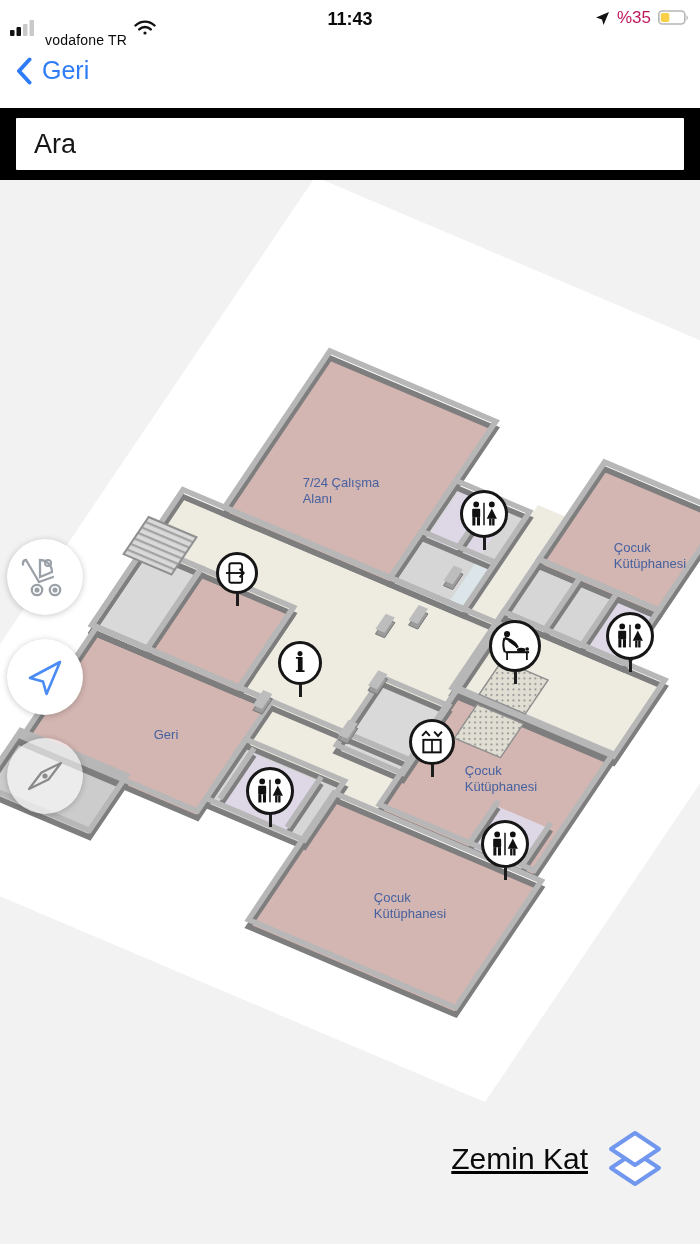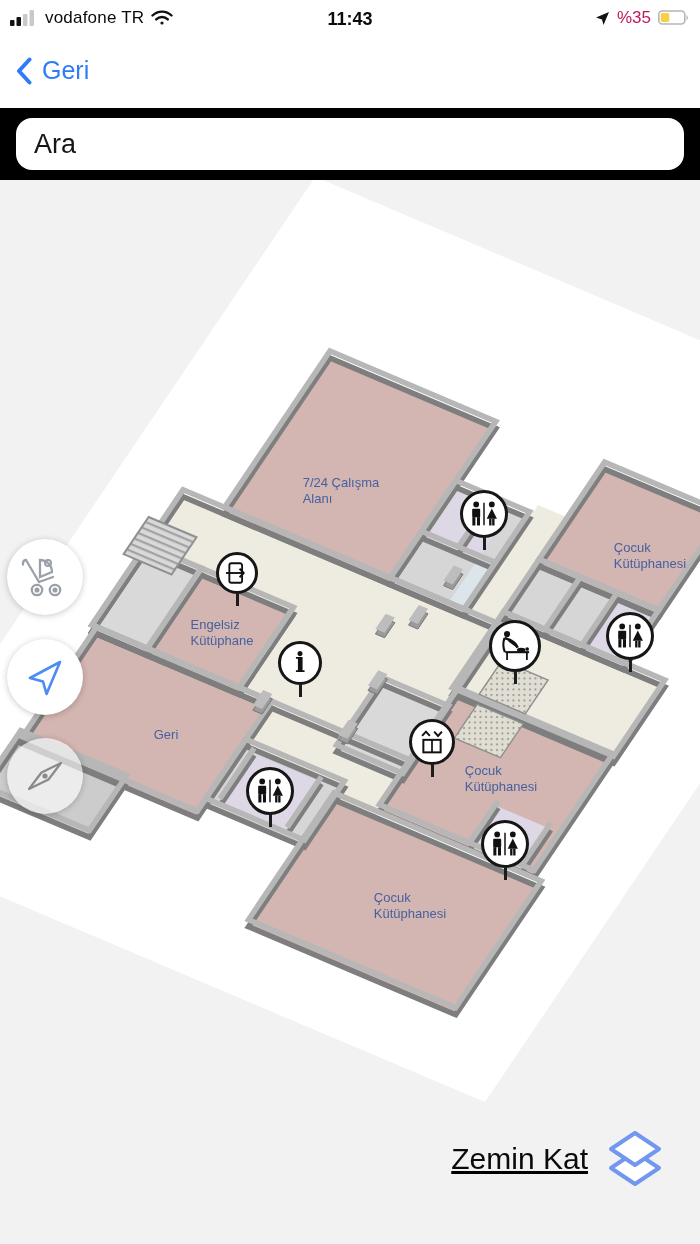--- a/index.html
+++ b/index.html
@@ -1,32 +1,32 @@
 <!DOCTYPE html>
 <html><head>
 <meta charset="utf-8">
 <style>
   html,body{margin:0;padding:0;background:#e9e9e9;}
   #screen{position:relative;width:700px;height:1244px;background:#ffffff;overflow:hidden;
     font-family:"Liberation Sans",sans-serif;}
   
   #statusbar{position:absolute;left:0;top:0;width:700px;height:46px;background:#ffffff;z-index:20;}
   .sb-left{position:absolute;left:10px;top:8px;display:flex;align-items:center;gap:7px;}
-  .sb-carrier{font-size:17px;color:#0b0b0b;letter-spacing:.2px;}
+  .sb-carrier{font-size:14px;color:#0b0b0b;letter-spacing:.2px;margin-top:24px;}
   .sb-time{position:absolute;left:0;right:0;top:9px;text-align:center;font-size:18px;font-weight:700;color:#0b0b0b;}
   .sb-right{position:absolute;right:10px;top:8px;display:flex;align-items:center;gap:7px;}
   .sb-batt-pct{font-size:17px;color:#be185d;text-align:right;}
   
   #navbar{position:absolute;left:0;top:46px;width:700px;height:62px;background:#ffffff;z-index:20;text-align:right;}
   #back-button{position:absolute;left:16px;top:10px;display:flex;align-items:center;gap:10px;cursor:pointer;}
   #back-button span{font-size:25px;color:#2e7cf7;}
   
   #searchband{position:absolute;left:0;top:108px;width:700px;height:72px;background:#000000;z-index:20;}
   #search-input{position:absolute;left:16px;top:10px;width:668px;height:52px;box-sizing:border-box;
-    border:none;border-radius:16px;background:#ffffff;font-size:27px;color:#161616;
+    border:none;border-radius:1px;background:#ffffff;font-size:27px;color:#161616;
     padding:0 18px;font-family:"Liberation Sans",sans-serif;outline:none;}
   
   #map{position:absolute;left:0;top:0;width:700px;height:1244px;z-index:1;}
   #plan-svg{position:absolute;left:0;top:0;}
   .room-label{position:absolute;transform:translate(-50%,-50%);text-align:left;
     font-size:13px;line-height:1.25;color:#46619f;white-space:pre-line;z-index:3;pointer-events:none;}
   
   .marker{position:absolute;transform:translate(-50%,-50%);z-index:4;}
   .marker .bubble{background:#ffffff;border:3px solid #161616;border-radius:50%;
     display:flex;align-items:center;justify-content:center;box-sizing:border-box;}
@@ -145,22 +145,20 @@
           <polygon transform="translate(0,-5)" points="263.2,694.9 272.4,698.9 262.1,714.1 252.9,710.2" fill="#bdbdbd"></polygon>
           <polygon points="385.7,618.7 394.9,622.6 384.6,637.8 375.4,633.9" fill="#9b9b9b" stroke="#777" stroke-width="1"></polygon>
           <polygon transform="translate(0,-5)" points="385.7,618.7 394.9,622.6 384.6,637.8 375.4,633.9" fill="#bdbdbd"></polygon>
         </g>
     </svg>
 
     <div class="room-label" style="left:341px;top:491px;">7/24 Çalışma
 Alanı</div>
     <div class="room-label" style="left:650px;top:556px;">Çocuk
 Kütüphanesi</div>
-    <div class="room-label" style="left:222px;top:633px;">Engelsiz
-Kütüphane</div>
     <div class="room-label" style="left:166px;top:735px;">Geri</div>
     <div class="room-label" style="left:501px;top:779px;">Çocuk
 Kütüphanesi</div>
     <div class="room-label" style="left:410px;top:906px;">Çocuk
 Kütüphanesi</div>
 
     <div class="marker" style="left:484px;top:520px;">
       <div class="bubble" style="width:48px;height:48px;">
         <svg width="40" height="40" viewBox="-23 -23 46 46">
           <line x1="0" y1="-13" x2="0" y2="13" stroke="#111" stroke-width="1.7"></line>

